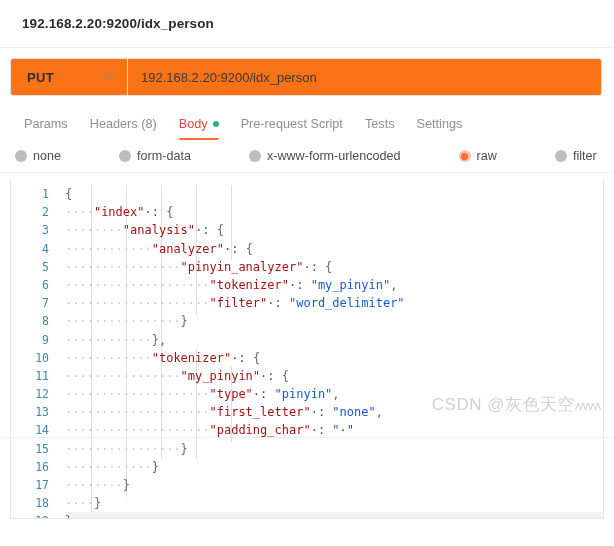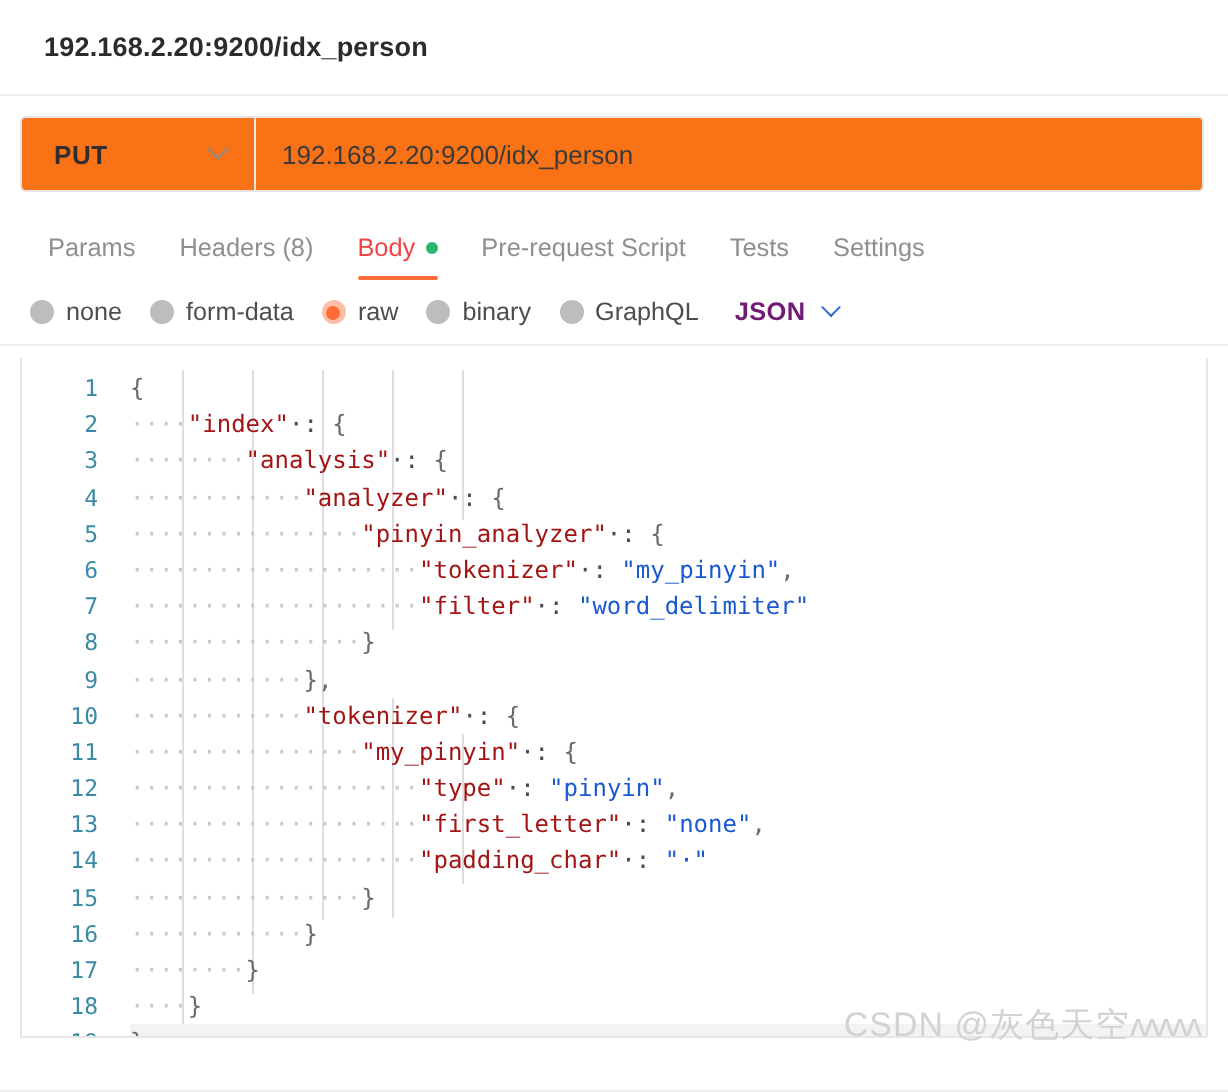--- a/index.html
+++ b/index.html
@@ -4,21 +4,21 @@
 <style>
   * { box-sizing: border-box; }
   html, body {
     margin: 0; padding: 0;
     width: 614px; height: 546px;
     background: #ffffff;
     font-family: "Liberation Sans", sans-serif;
     overflow: hidden;
   }
   #app {
-    width: 614px; height: 546px;
+    width: 614px; height: 438px;
     position: relative;
     background: #ffffff;
   }
 
   
   .titlebar {
     height: 48px;
     display: flex;
     align-items: center;
     padding-left: 22px;
@@ -109,20 +109,21 @@
     margin-left: 5px;
     vertical-align: 1px;
   }
 
   
   .bodyrow {
     display: flex;
     align-items: center;
     padding: 9px 0 9px 15px;
     border-bottom: 1px solid #ededed;
+    gap: 44px;
   }
   .radio {
     display: flex;
     align-items: center;
     margin-right: 14px;
     cursor: pointer;
     white-space: nowrap;
   }
   .radio .knob {
     width: 12px; height: 12px;
@@ -230,21 +231,21 @@
   .watermark {
     position: absolute;
     right: 14px;
     bottom: 22px;
     font-size: 17px;
     color: #d2d2d2;
     letter-spacing: .5px;
     white-space: nowrap;
     user-select: none;
   }
-  .watermark .sq { font-size: 16px; letter-spacing: -1px; }
+  .watermark .sq { font-size: 12px; letter-spacing: -1px; }
   .bottomline {
     position: absolute;
     left: 0; right: 0; bottom: 0;
     height: 1px;
     background: #ededed;
   }
 </style>
 </head>
 <body>
 
@@ -290,27 +291,31 @@
 
   <div class="bodyrow">
     <div class="radio">
       <span class="knob"></span>
       <span class="rlabel">none</span>
     </div>
     <div class="radio">
       <span class="knob"></span>
       <span class="rlabel">form-data</span>
     </div>
+    <div class="radio">
+      <span class="knob"></span>
+      <span class="rlabel">x-www-form-urlencoded</span>
+    </div>
     <div class="radio sel">
       <span class="knob"></span>
       <span class="rlabel">raw</span>
     </div>
     <div class="radio">
       <span class="knob"></span>
-      <span class="rlabel">binary</span>
+      <span class="rlabel">filter</span>
     </div>
     <div class="radio">
       <span class="knob"></span>
       <span class="rlabel">GraphQL</span>
     </div>
     <div class="jsonsel">
       <span class="jlabel">JSON</span>
       <span class="chev-blue"></span>
     </div>
   </div>

